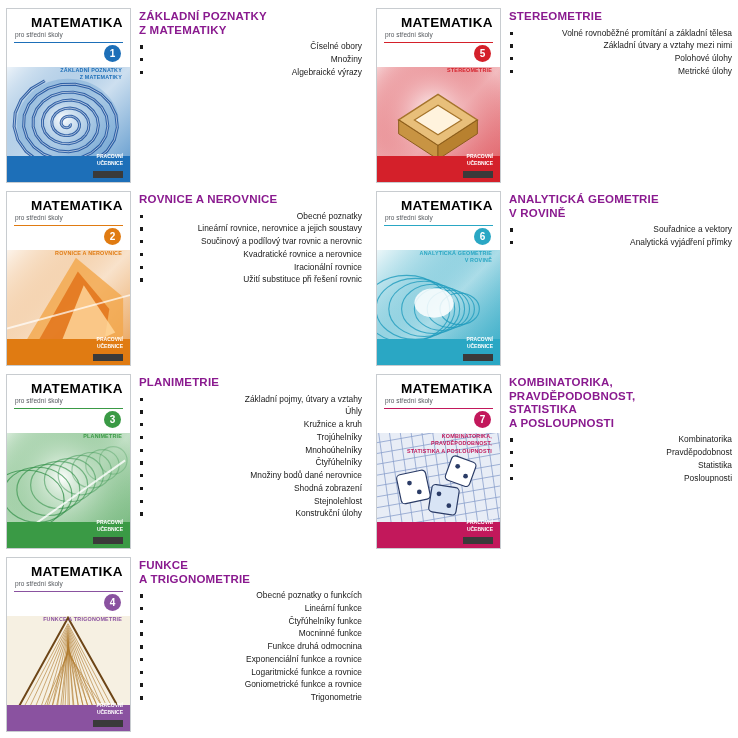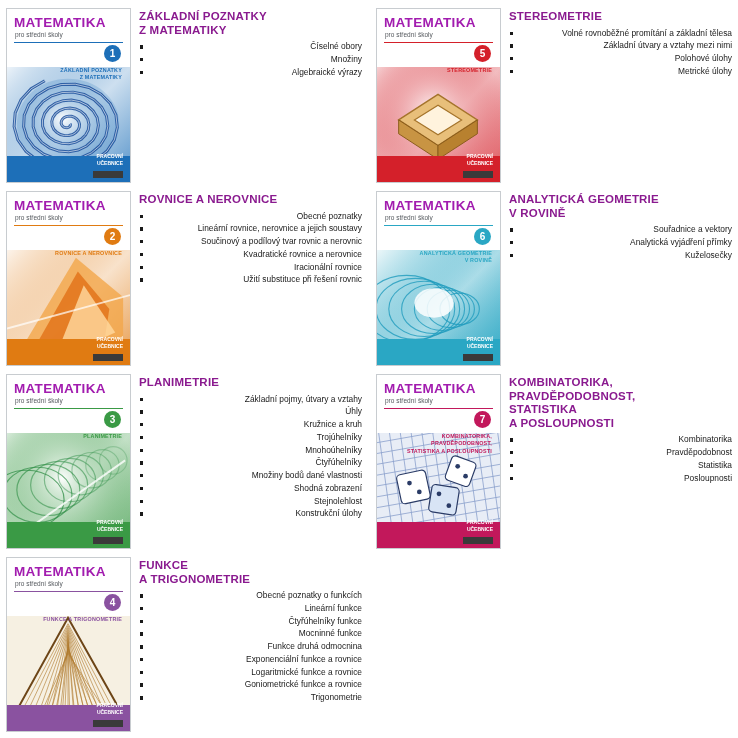--- a/index.html
+++ b/index.html
@@ -40,25 +40,25 @@
   }
   .cover .top-band {
     position: absolute;
     left: 0; right: 0; top: 0;
     height: 58px;
     background: #ffffff;
     z-index: 3;
   }
   .cover .title-main {
     position: absolute;
-    left: 7px; top: 6px;
+    left: 24px; top: 6px;
     font-size: 13.5px;
     font-weight: bold;
     letter-spacing: 0.3px;
-    color: #a21caf;
+    color: #000000;
     z-index: 5;
   }
   .cover .title-sub {
     position: absolute;
     left: 8px; top: 22px;
     font-size: 6.5px;
     color: #55595e;
     z-index: 5;
   }
   .cover .rule {
@@ -279,21 +279,21 @@
           </div>
           <div class="txt">
             <div class="hdr">PLANIMETRIE</div>
             <ul class="items">
               <li>Základní pojmy, útvary a vztahy</li>
               <li>Úhly</li>
               <li>Kružnice a kruh</li>
               <li>Trojúhelníky</li>
               <li>Mnohoúhelníky</li>
               <li>Čtyřúhelníky</li>
-              <li>Množiny bodů dané vlastnosti</li>
+              <li>Množiny bodů dané nerovnice</li>
               <li>Shodná zobrazení</li>
               <li>Stejnolehlost</li>
               <li>Konstrukční úlohy</li>
             </ul>
           </div>
         </div>
         <div class="entry">
           <div class="cover">
             <div class="art"><svg viewBox="0 0 125 129" preserveAspectRatio="none" width="100%" height="100%">
                 <defs>
@@ -430,21 +430,20 @@
        <div class="subject" style="color:#2aa7c4">ANALYTICKÁ GEOMETRIE<br>V ROVINĚ</div>
        <div class="bottom-bar" style="background:#2aa7c4"></div>
        <div class="pracovni">PRACOVNÍ<br>UČEBNICE</div>
        <div class="logo"></div>
           </div>
           <div class="txt">
             <div class="hdr">ANALYTICKÁ GEOMETRIE<br>V ROVINĚ</div>
             <ul class="items">
               <li>Souřadnice a vektory</li>
               <li>Analytická vyjádření přímky</li>
-              <li>Kuželosečky</li>
             </ul>
           </div>
         </div>
         <div class="entry">
           <div class="cover">
             <div class="art"><svg viewBox="0 0 125 129" preserveAspectRatio="none" width="100%" height="100%">
                 <defs>
     <linearGradient id="bg6" x1="0" y1="0" x2="1" y2="1">
       <stop offset="0%" stop-color="#ffffff"></stop>
       <stop offset="55%" stop-color="#c2185b" stop-opacity="0.22"></stop>

